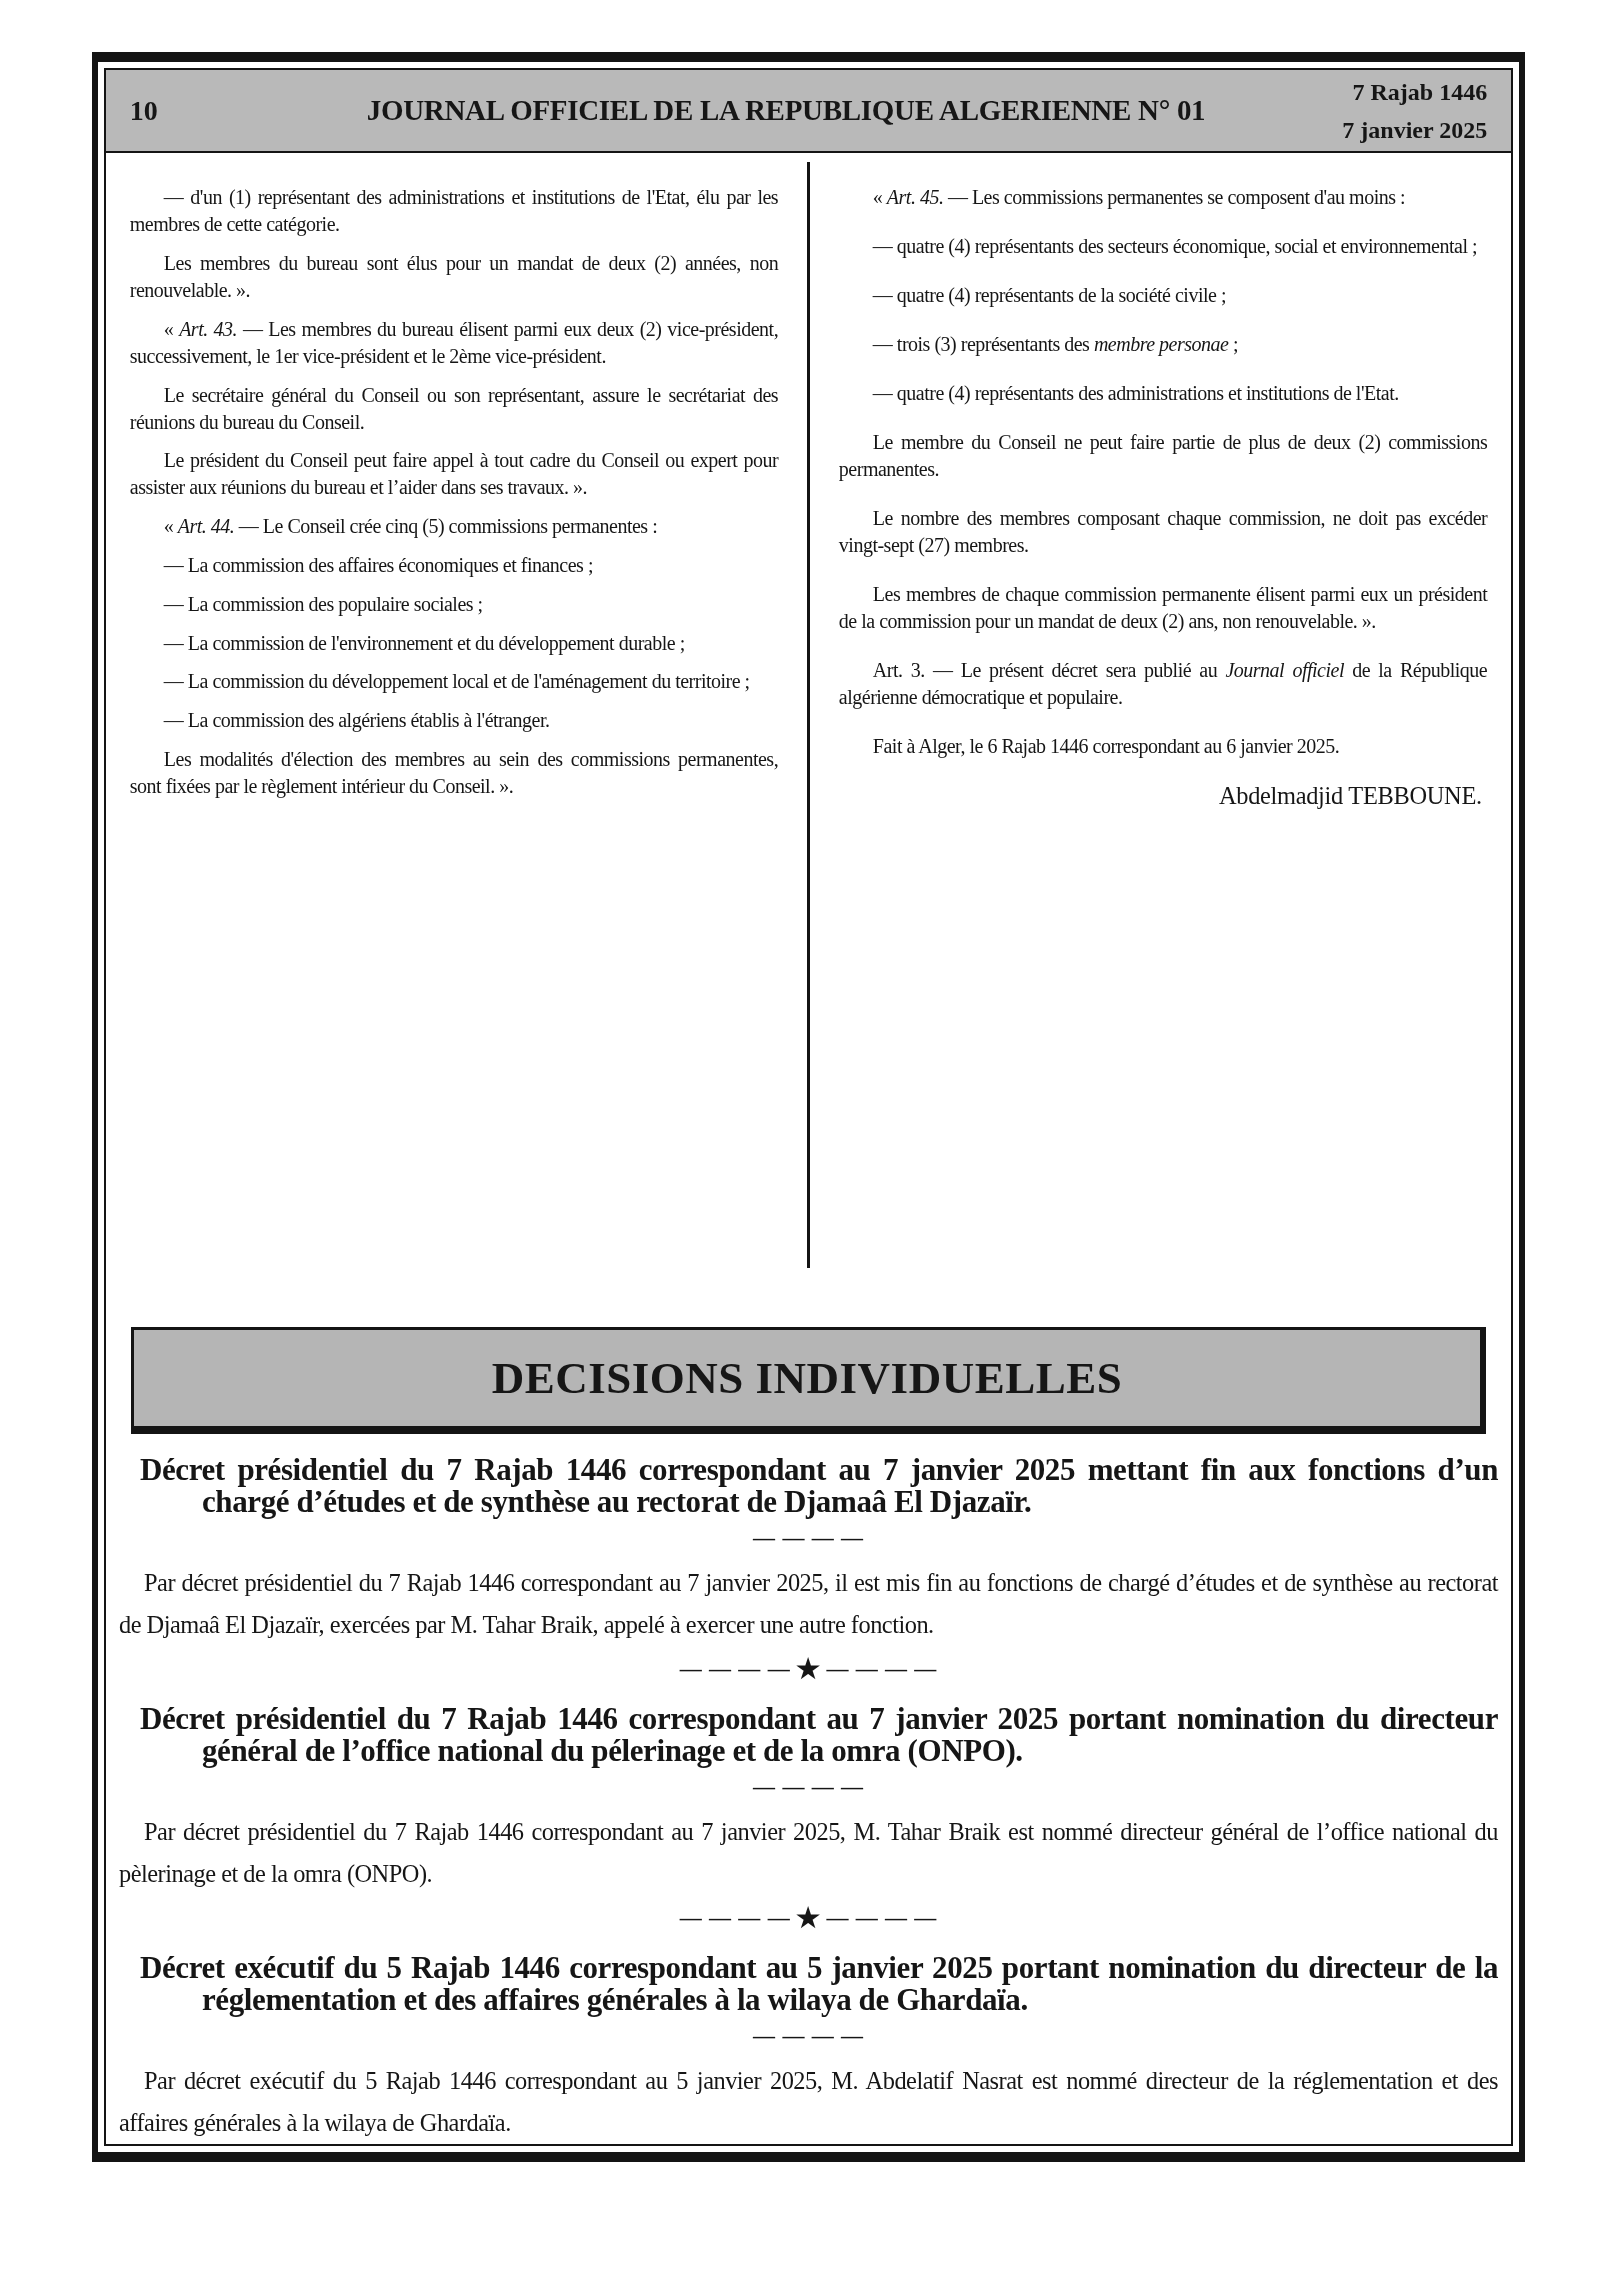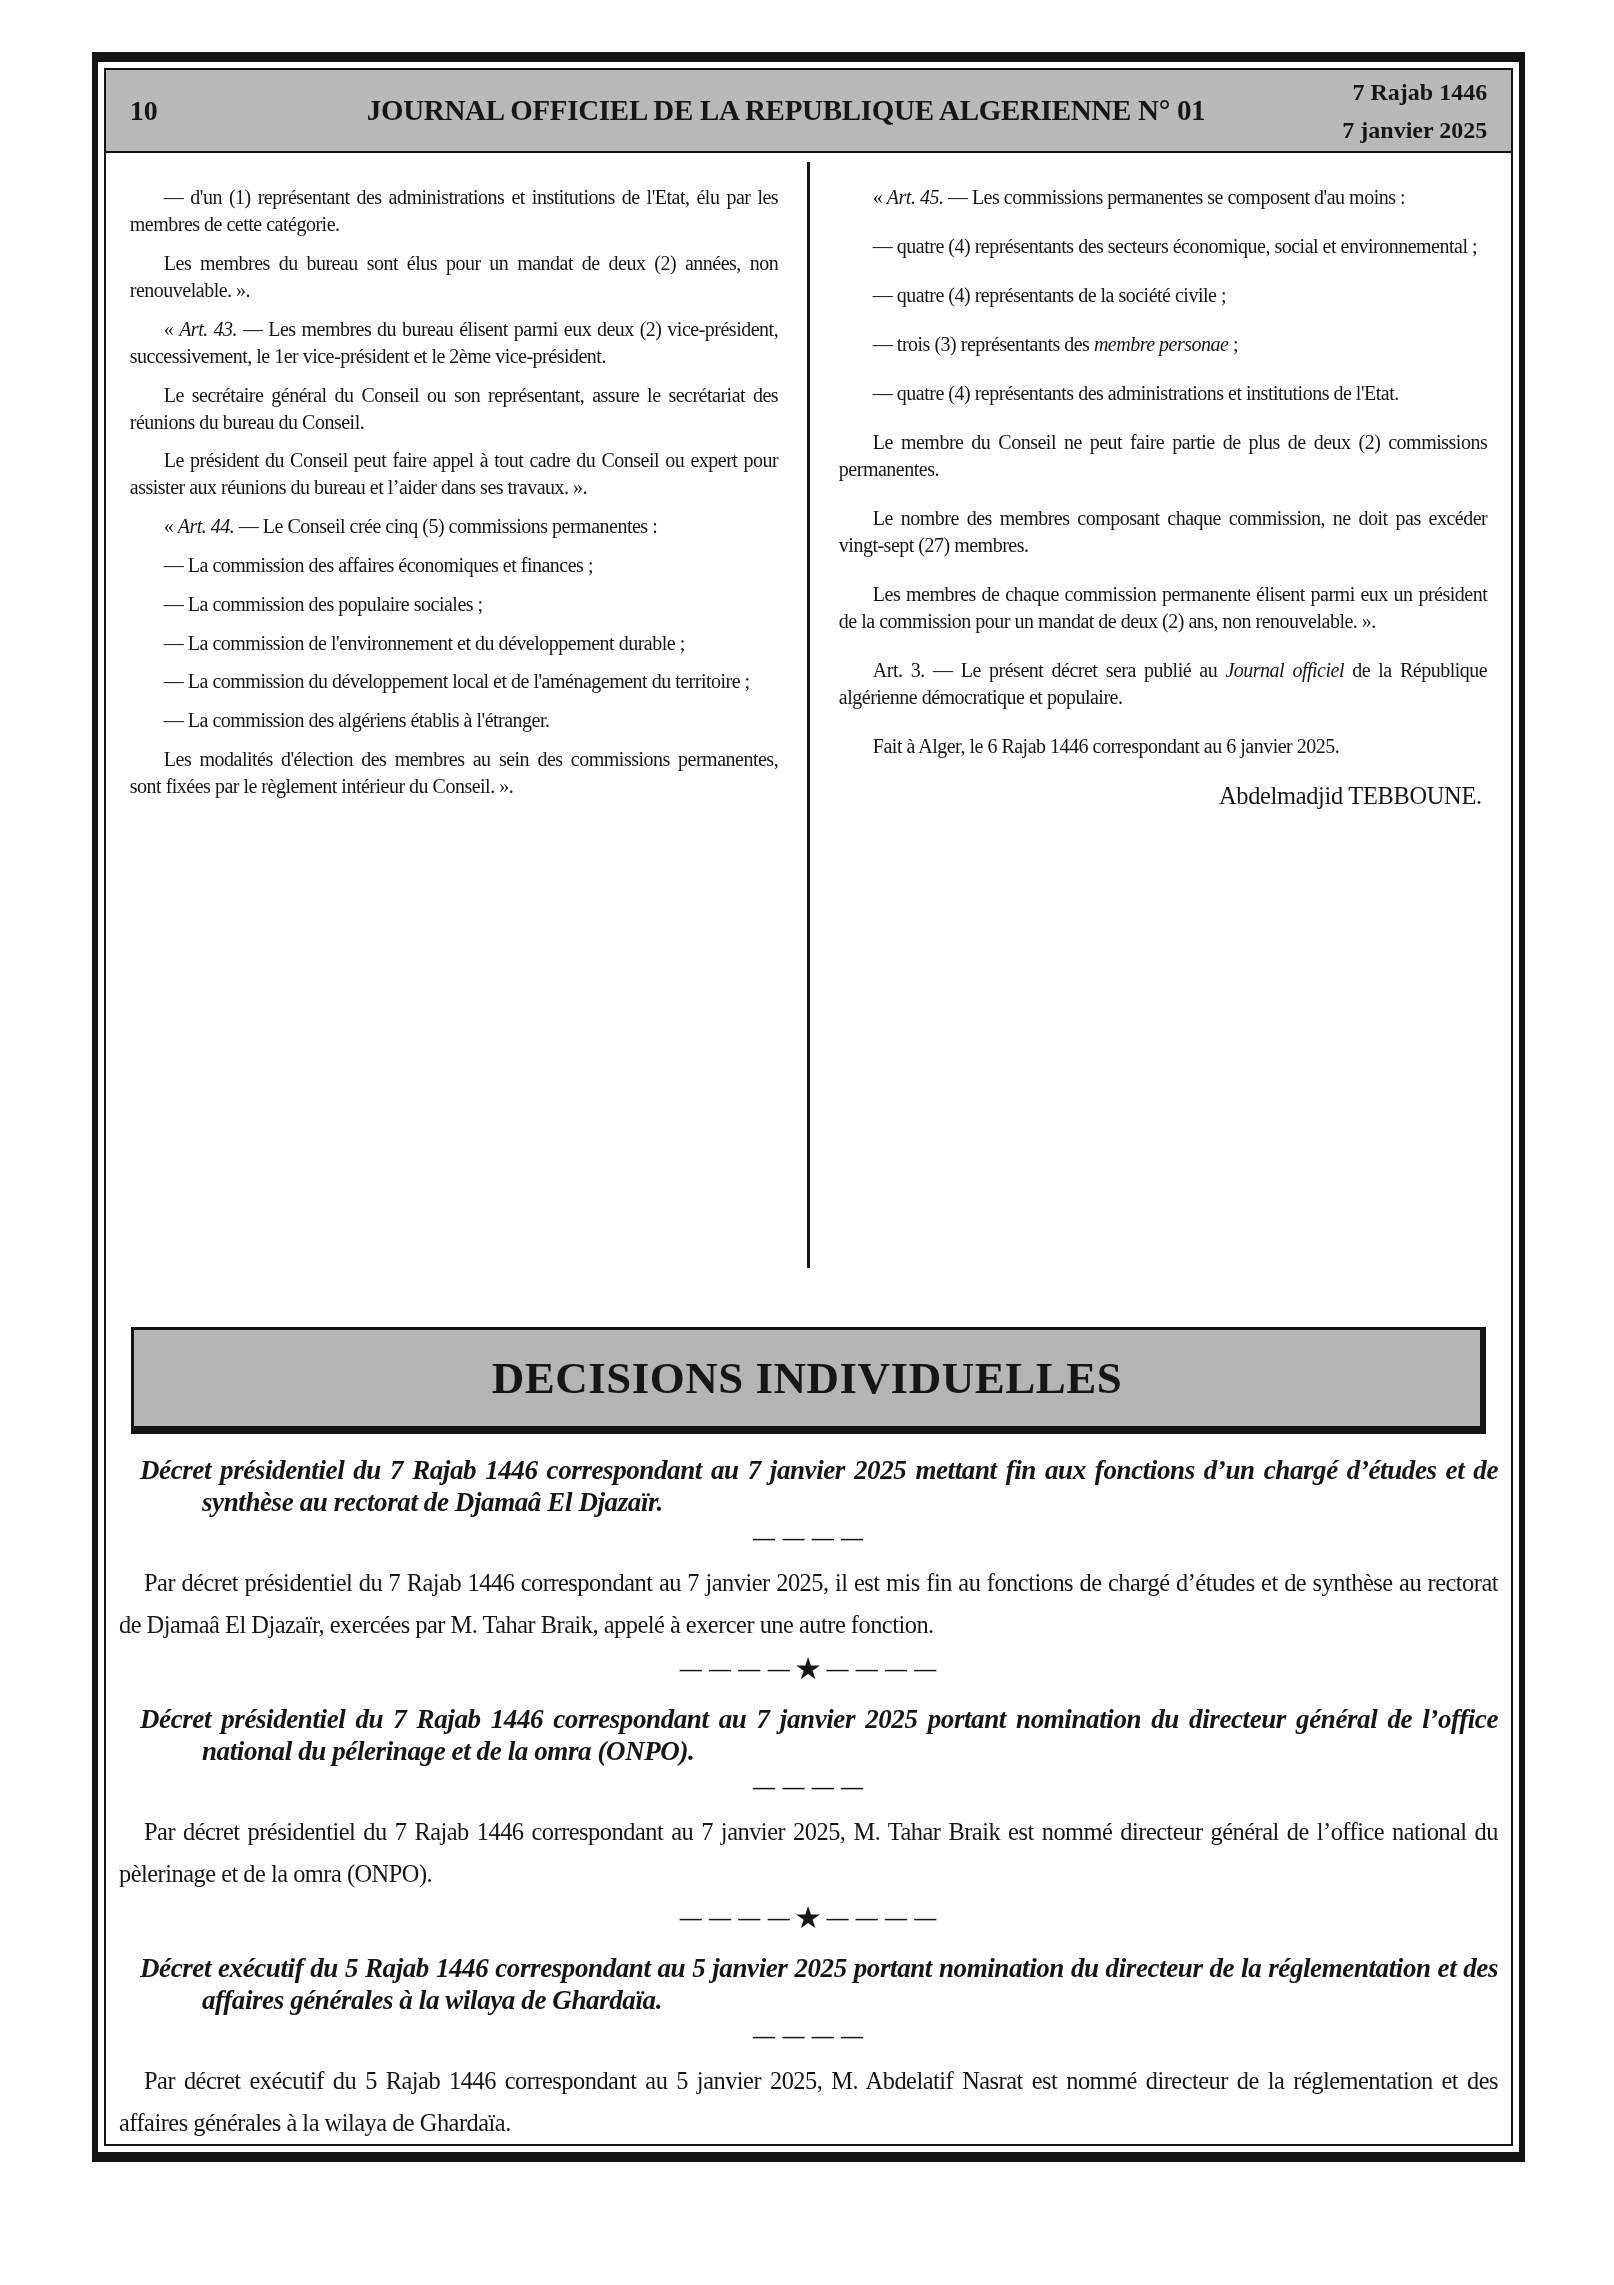--- a/index.html
+++ b/index.html
@@ -71,24 +71,24 @@
     border: 3.6px solid #141414;
     border-bottom-width: 8.1px; border-right-width: 6.3px;
     text-align: center;
     padding: 22px 9px;
   }
   .banner-title { font-weight: bold; font-size: 45px; letter-spacing: 0.5px; }
 
   
   .decrees { padding: 0 12.7px; }
   .decree-heading {
-    font-weight: bold; font-size: 27px; line-height: 32px; letter-spacing: -0.4px;
+    font-weight: bold; font-size: 31px; line-height: 32px; letter-spacing: -0.4px;
     text-align: justify;
     margin: 20px 0 0;
-    padding-left: 83px; text-indent: -62px; font-style: italic;
+    padding-left: 83px; text-indent: -62px;
   }
   .sep { text-align: center; font-weight: bold; font-size: 22px; letter-spacing: 0.9px; margin: 5.4px 0 0; line-height: 27px; }
   .sep .star { font-size: 27px; padding: 0 5.4px; vertical-align: -2.7px; }
   .sep-star { margin-top: 9px; }
   .decree-body {
     font-size: 24.4px; line-height: 42px; letter-spacing: -0.5px;
     text-align: justify; text-indent: 25px;
     margin: 11px 0 0;
   }
 </style>

